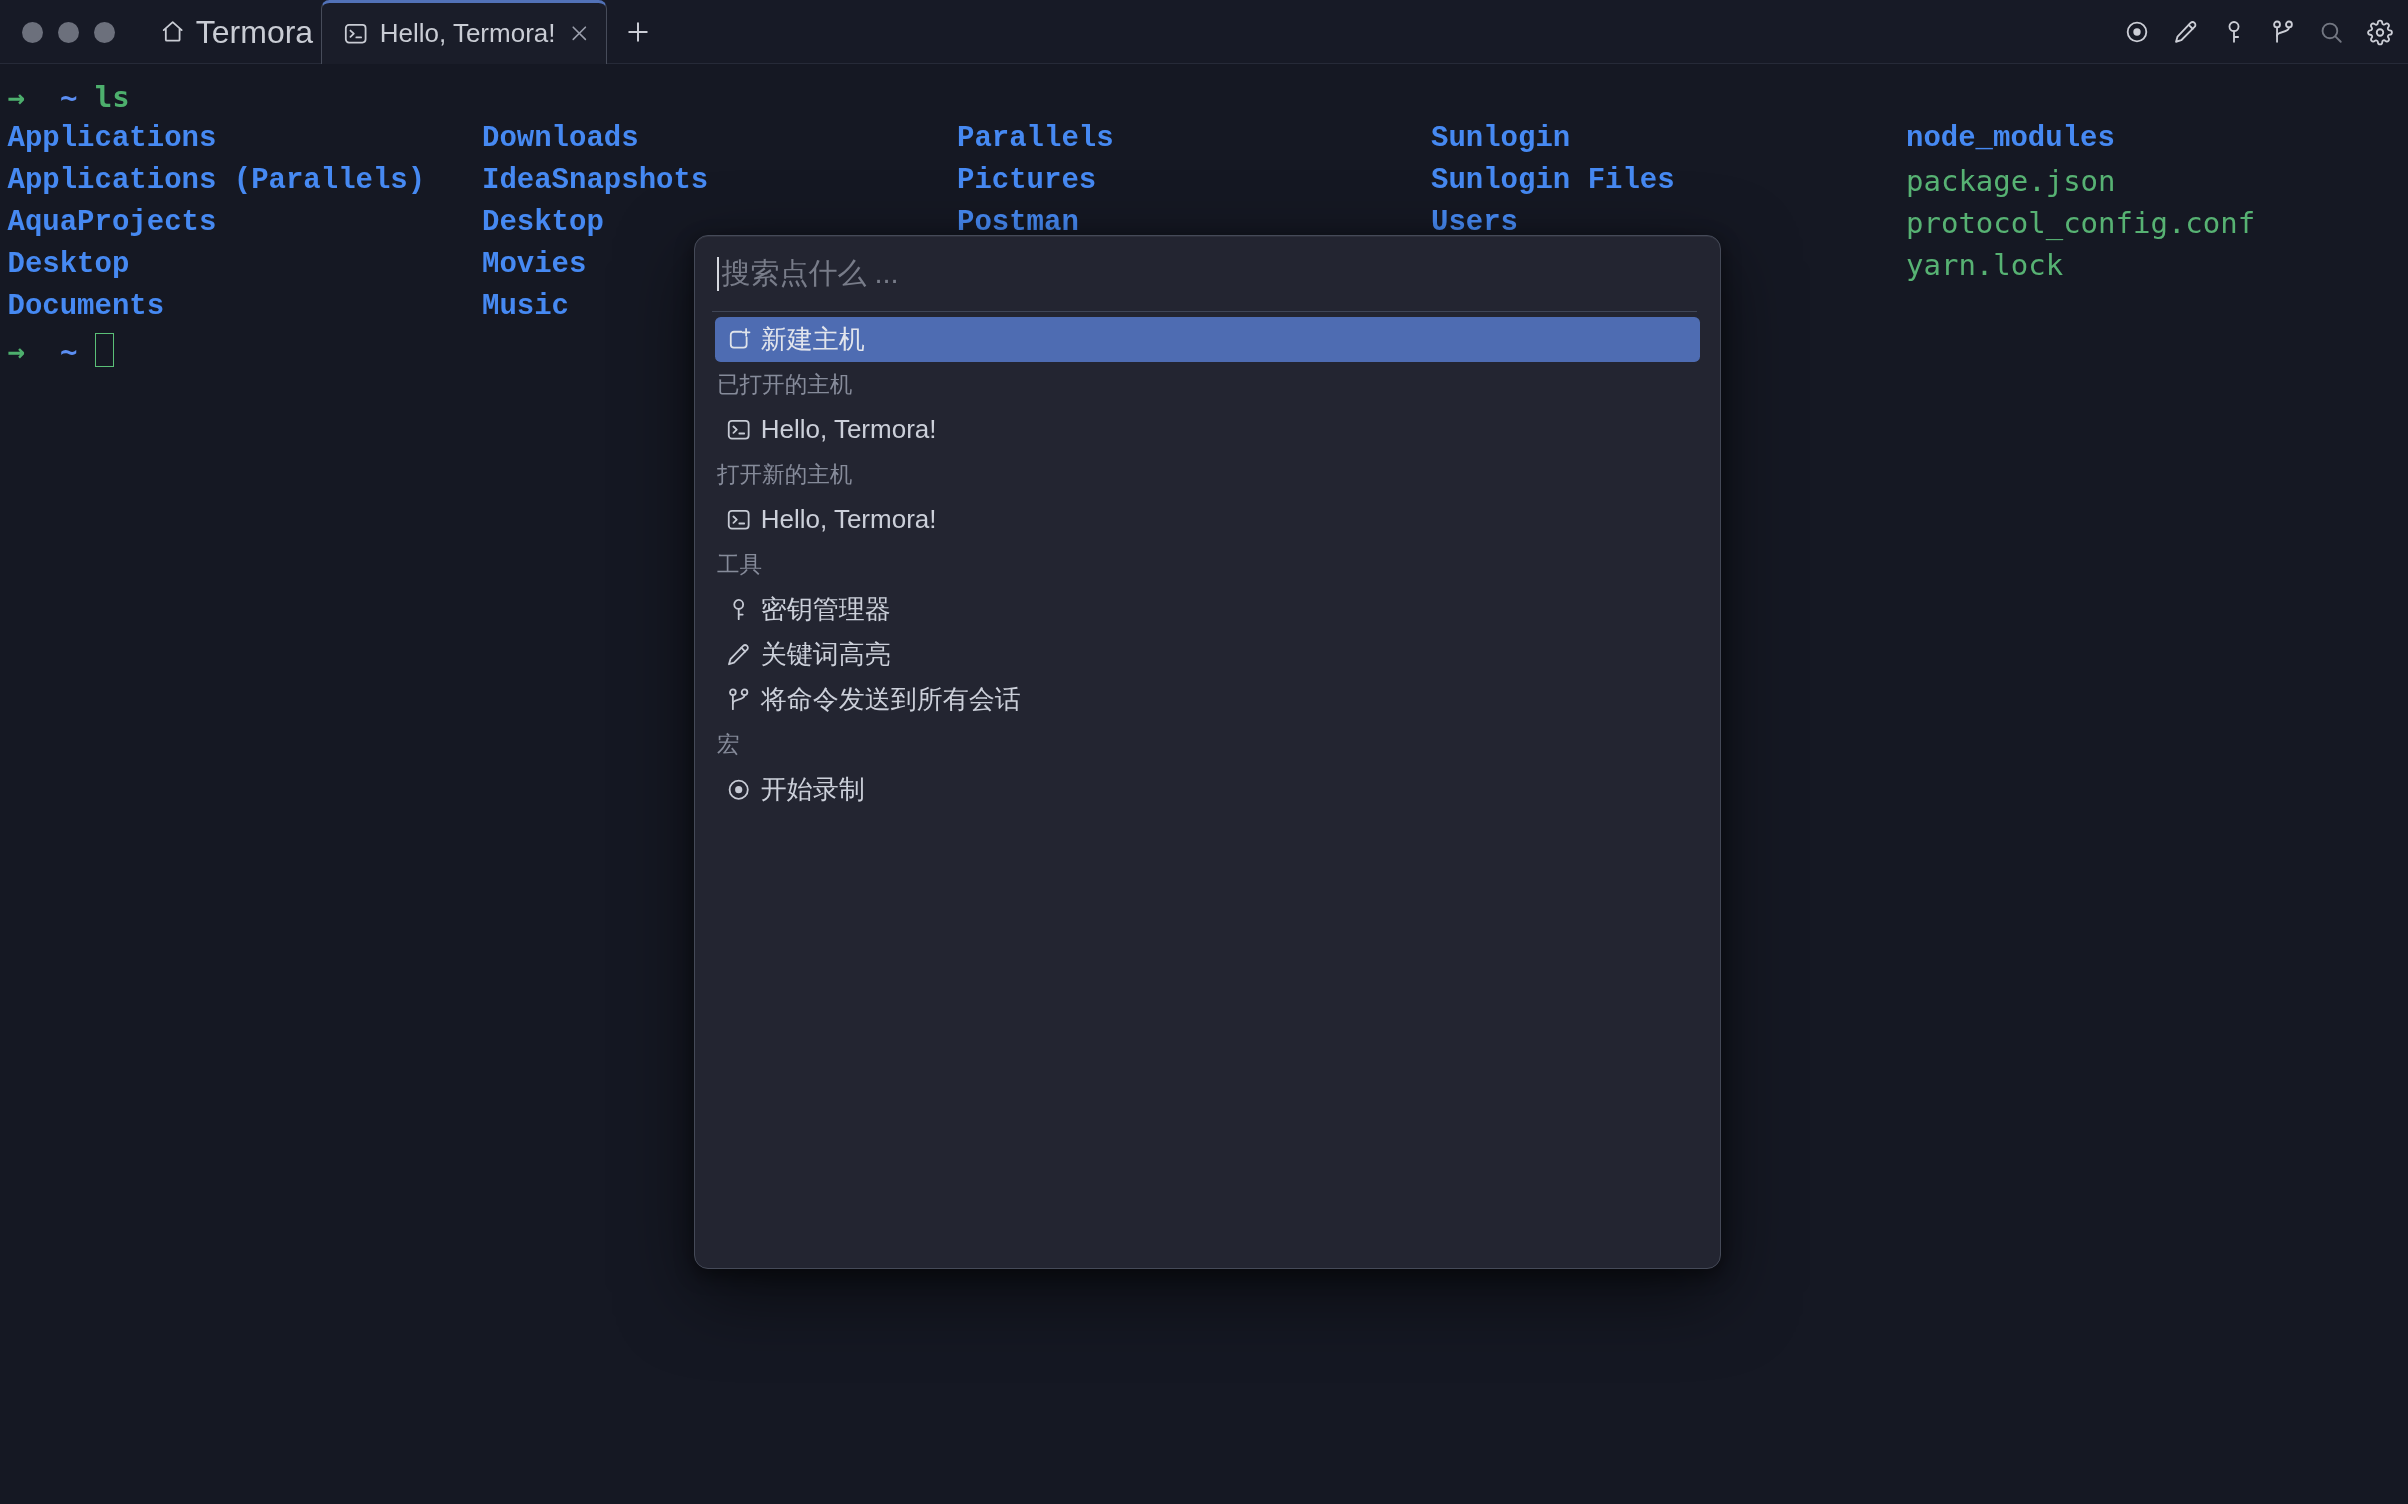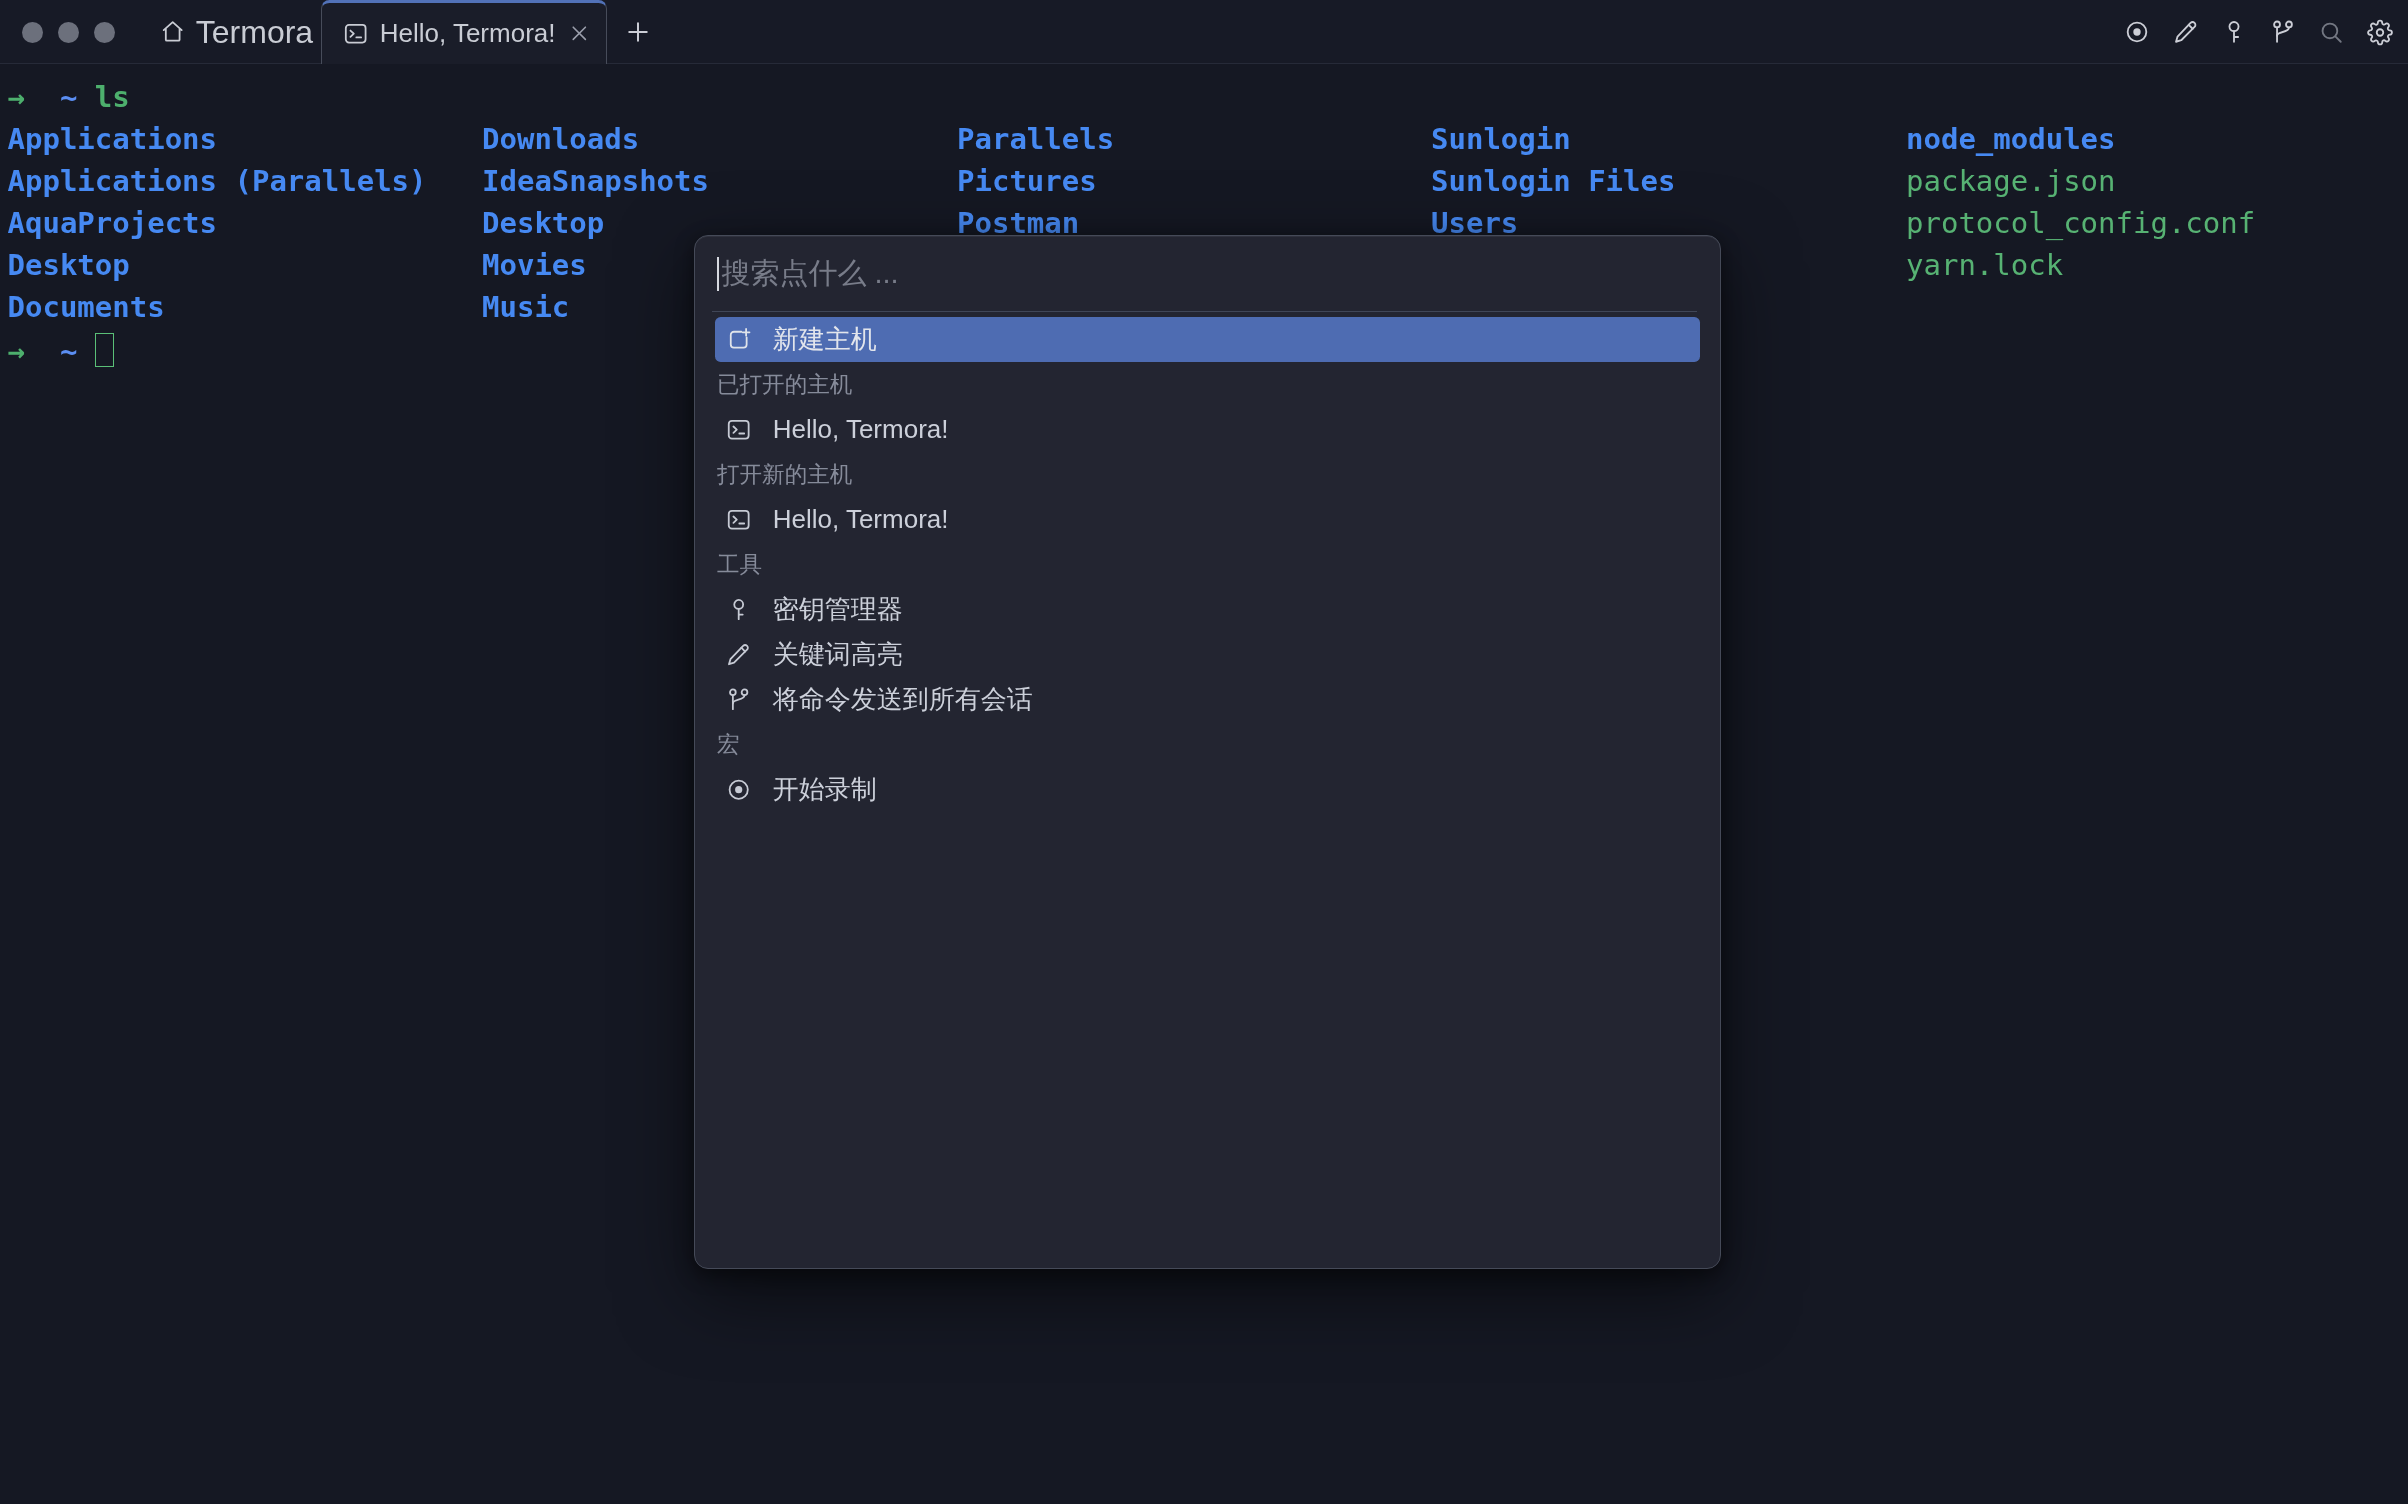--- a/index.html
+++ b/index.html
@@ -34,35 +34,35 @@
   
   .terminal{position:absolute;left:0;top:65px;width:2409px;height:1440px;
             font-family:"DejaVu Sans Mono","Liberation Mono",monospace;font-size:29px;line-height:42px;}
   .tline{padding-left:7.5px;white-space:pre;font-weight:bold;}
   .p-arrow{color:var(--prompt-green);}
   .p-path{color:var(--path-blue);}
   .p-cmd{color:var(--prompt-green);}
   .listing{position:relative;height:212px;}
   .ls-col{position:absolute;top:0;white-space:pre;}
   .ls-entry{height:42px;line-height:42px;}
-  .ls-entry.dir{color:var(--dir-blue);font-weight:bold;}
+  .ls-entry.dir{color:var(--dir-blue);font-weight:bold;font-family:Liberation Mono, monospace;}
   .ls-entry.file{color:var(--file-green);font-weight:normal;}
   .cursor{display:inline-block;width:19px;height:34px;border:1.9px solid var(--cursor-green);vertical-align:-5.6px;}
 
   
   .palette{position:absolute;left:694px;top:235px;width:1027px;height:1034px;background:var(--dlg-bg);
            border:0.9px solid var(--dlg-border);border-radius:14px;
            box-shadow:0 24.5px 75px rgba(0,0,0,.55),0 5.6px 19px rgba(0,0,0,.45),inset 0 0.9px 0 rgba(255,255,255,.06);}
   .search-row{height:75px;display:flex;align-items:center;padding:0 23.5px 0 21.7px;}
   .caret{width:1.9px;height:34px;background:#d6d9e0;margin-right:2.8px;}
   .placeholder{font-size:29px;color:var(--placeholder);}
   .divider{height:0.9px;background:var(--divider);margin:0 23.5px 0 17px;}
   .plist{padding:5.6px 20px 0 20px;}
   .p-section{height:45px;display:flex;align-items:center;padding-left:1.9px;font-size:22.6px;color:var(--section);}
-  .p-item{height:45px;display:flex;align-items:center;gap:21px;padding-left:11.3px;border-radius:5.6px;font-size:26px;color:var(--item);}
+  .p-item{height:45px;display:flex;align-items:center;gap:9px;padding-left:11.3px;border-radius:5.6px;font-size:26px;color:var(--item);}
   .p-item .p-icon{width:25.4px;height:25.4px;color:#c6cad4;flex:0 0 25.4px;}
   .p-item.selected{background:var(--sel-bg);color:var(--sel-fg);}
   .p-item.selected .p-icon{color:#dfe3ea;}
 </style>
 </head>
 <body>
 
 <svg width="0" height="0" style="position:absolute">
   <defs>
     <symbol id="home-icon" viewBox="0 0 24 24">

